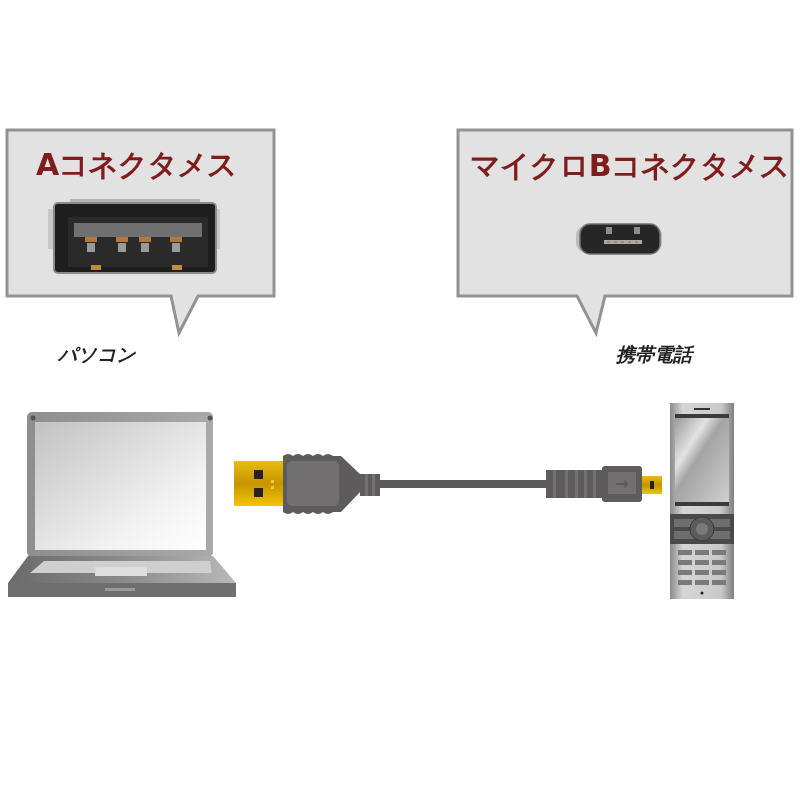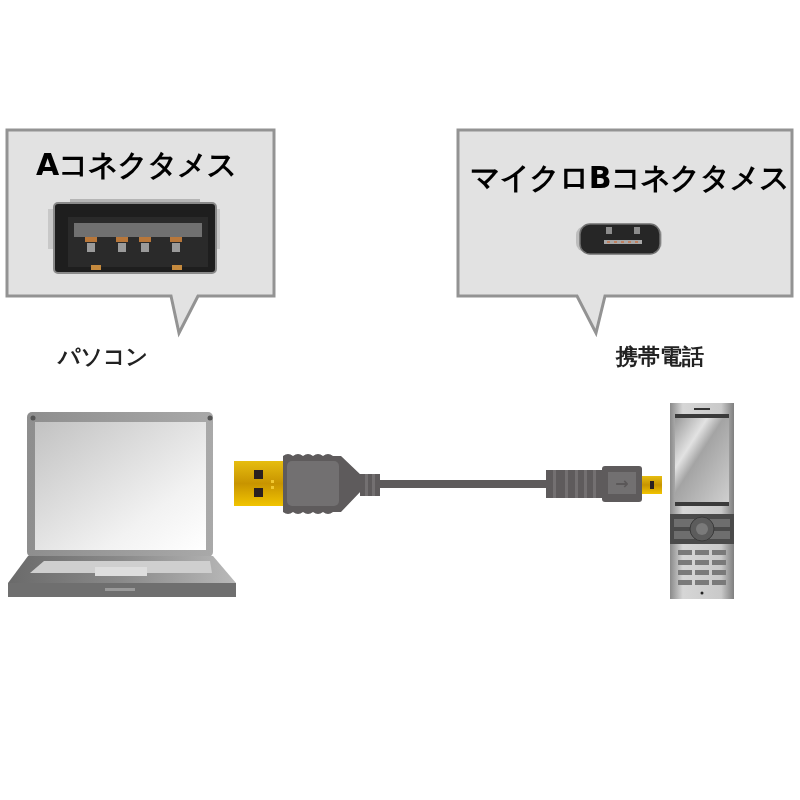--- a/index.html
+++ b/index.html
@@ -1,32 +1,32 @@
 <!DOCTYPE html>
 <html><head>
 <meta charset="utf-8">
 <style>
   html, body { margin:0; padding:0; background:#ffffff; }
   body { width:800px; height:800px; position:relative; overflow:hidden;
          font-family: "DejaVu Sans", "Liberation Sans", sans-serif; }
   .abs { position:absolute; }
   .bubble-svg { position:absolute; left:0; top:0; }
-  .bubble-title { position:absolute; font-size:30px; font-weight:bold; color:#000000; letter-spacing:-1px; white-space:nowrap; }
-  .device-label { position:absolute; font-size:22px; font-weight:bold; color:#222; white-space:nowrap; }
+  .bubble-title { position:absolute; font-size:30px; font-weight:bold; color:#7f1d1d; letter-spacing:-1px; white-space:nowrap; }
+  .device-label { position:absolute; font-size:19px; font-weight:bold; color:#222; white-space:nowrap;font-style:italic; }
 </style>
 </head>
 <body>
 
 <svg class="bubble-svg" width="800" height="800">
   <path d="M7,130 L274,130 L274,296 L198,296 L179,333 L171,296 L7,296 Z" fill="#e2e2e2" stroke="#939393" stroke-width="3"></path>
   <path d="M458,130 L792,130 L792,296 L605,296 L596,333 L577,296 L458,296 Z" fill="#e2e2e2" stroke="#939393" stroke-width="3"></path>
 </svg>
 
 <div class="bubble-title" style="left:36px;top:145px;">Aコネクタメス</div>
-<div class="bubble-title" style="left:470px;top:158px;">マイクロBコネクタメス</div>
+<div class="bubble-title" style="left:470px;top:146px;">マイクロBコネクタメス</div>
 
 <svg class="abs" style="left:48px;top:195px;" width="180" height="80">
   <rect x="0" y="14" width="6" height="40" fill="#c8c8c8"></rect>
   <rect x="166" y="14" width="6" height="40" fill="#c8c8c8"></rect>
   <rect x="22" y="4" width="130" height="8" fill="#b5b5b5"></rect>
   <rect x="6" y="8" width="162" height="70" rx="4" fill="#1e1e1e" stroke="#8a8a8a" stroke-width="2"></rect>
   <rect x="20" y="22" width="140" height="50" fill="#2a2a2a"></rect>
   <rect x="26" y="28" width="128" height="14" fill="#707070"></rect>
   <g fill="#b8773a">
     <rect x="37" y="42" width="12" height="5"></rect>

